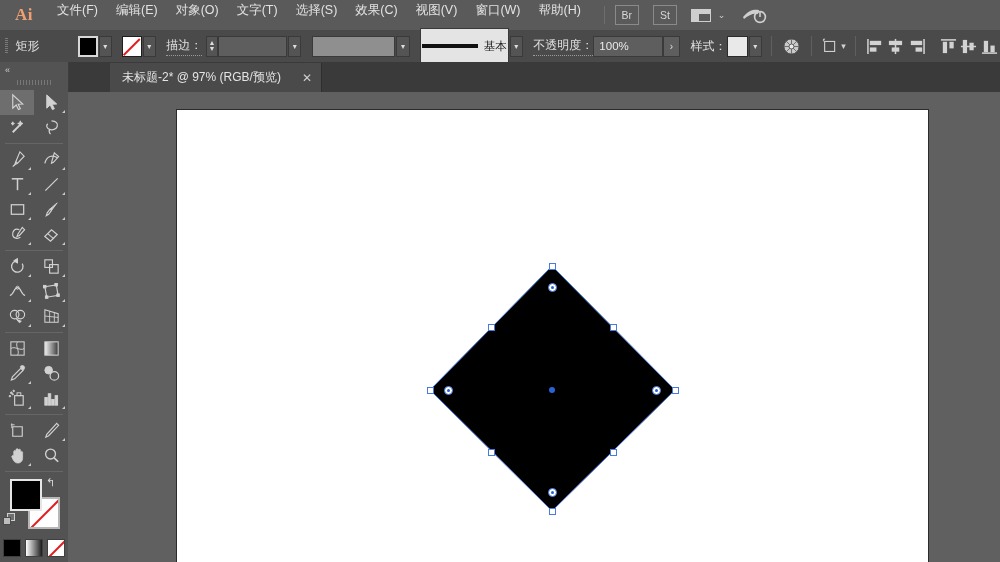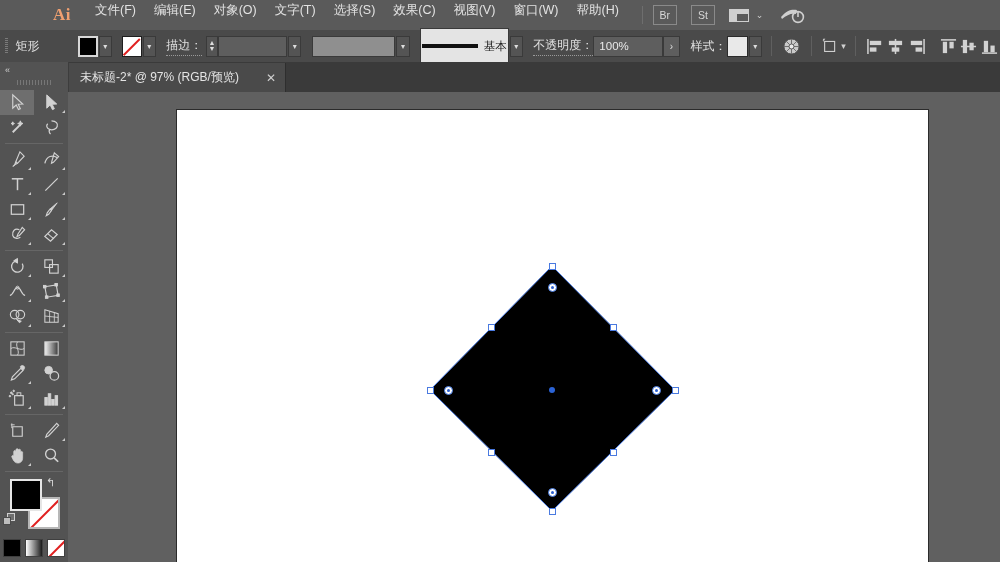--- a/index.html
+++ b/index.html
@@ -16,21 +16,20 @@
   
   .menubar{
     position:absolute;left:0;top:0;width:1000px;height:30px;
     background:#5a5a5a;
     display:flex;align-items:center;
   }
   .ai-logo{
     width:48px;height:30px;display:flex;align-items:center;justify-content:center;
     color:#f0a070;font-size:17px;font-weight:bold;letter-spacing:.5px;
     font-family:"Liberation Serif","DejaVu Serif",serif;
-    margin-left:38px;
   }
   .menu-item{
     padding:0 9px;height:40px;line-height:30px;
     font-size:12.5px;color:#e2e2e2;white-space:nowrap;cursor:default;
   }
   .mb-sep{width:1px;height:18px;background:#6e6e6e;margin:0 10px 0 14px;}
   .mb-btn{
     width:22px;height:18px;border:1px solid #8a8a8a;border-radius:0;
     background:#5a5a5a;color:#d8d8d8;font-size:10.5px;
     display:flex;align-items:center;justify-content:center;margin-right:14px;
@@ -96,21 +95,21 @@
   .ico-btn{width:24px;height:22px;display:flex;align-items:center;justify-content:center;}
 
   
   .tabbar{
     position:absolute;left:68px;top:62px;width:932px;height:30px;
     background:#3a3a3a;border-bottom:1px solid #2e2e2e;
     display:flex;align-items:flex-end;
   }
   .tab{
     height:29px;background:#4a4a4a;display:flex;align-items:center;
-    padding:0 9px 0 12px;gap:27px;border-right:1px solid #2e2e2e;
+    padding:0 9px 0 12px;gap:21px;border-right:1px solid #2e2e2e;margin-left:42px;
   }
   .tab-title{font-size:12px;color:#e4e4e4;white-space:nowrap;}
   .tab-close{font-size:12px;color:#cfcfcf;line-height:1;}
 
   
   .toolbar{
     position:absolute;left:0;top:62px;width:68px;height:500px;background:#535353;
     border-right:1px solid #3d3d3d;
   }
   .tb-collapse{height:15px;display:flex;align-items:center;padding-left:5px;font-size:9px;color:#cfcfcf;letter-spacing:-1px;}

